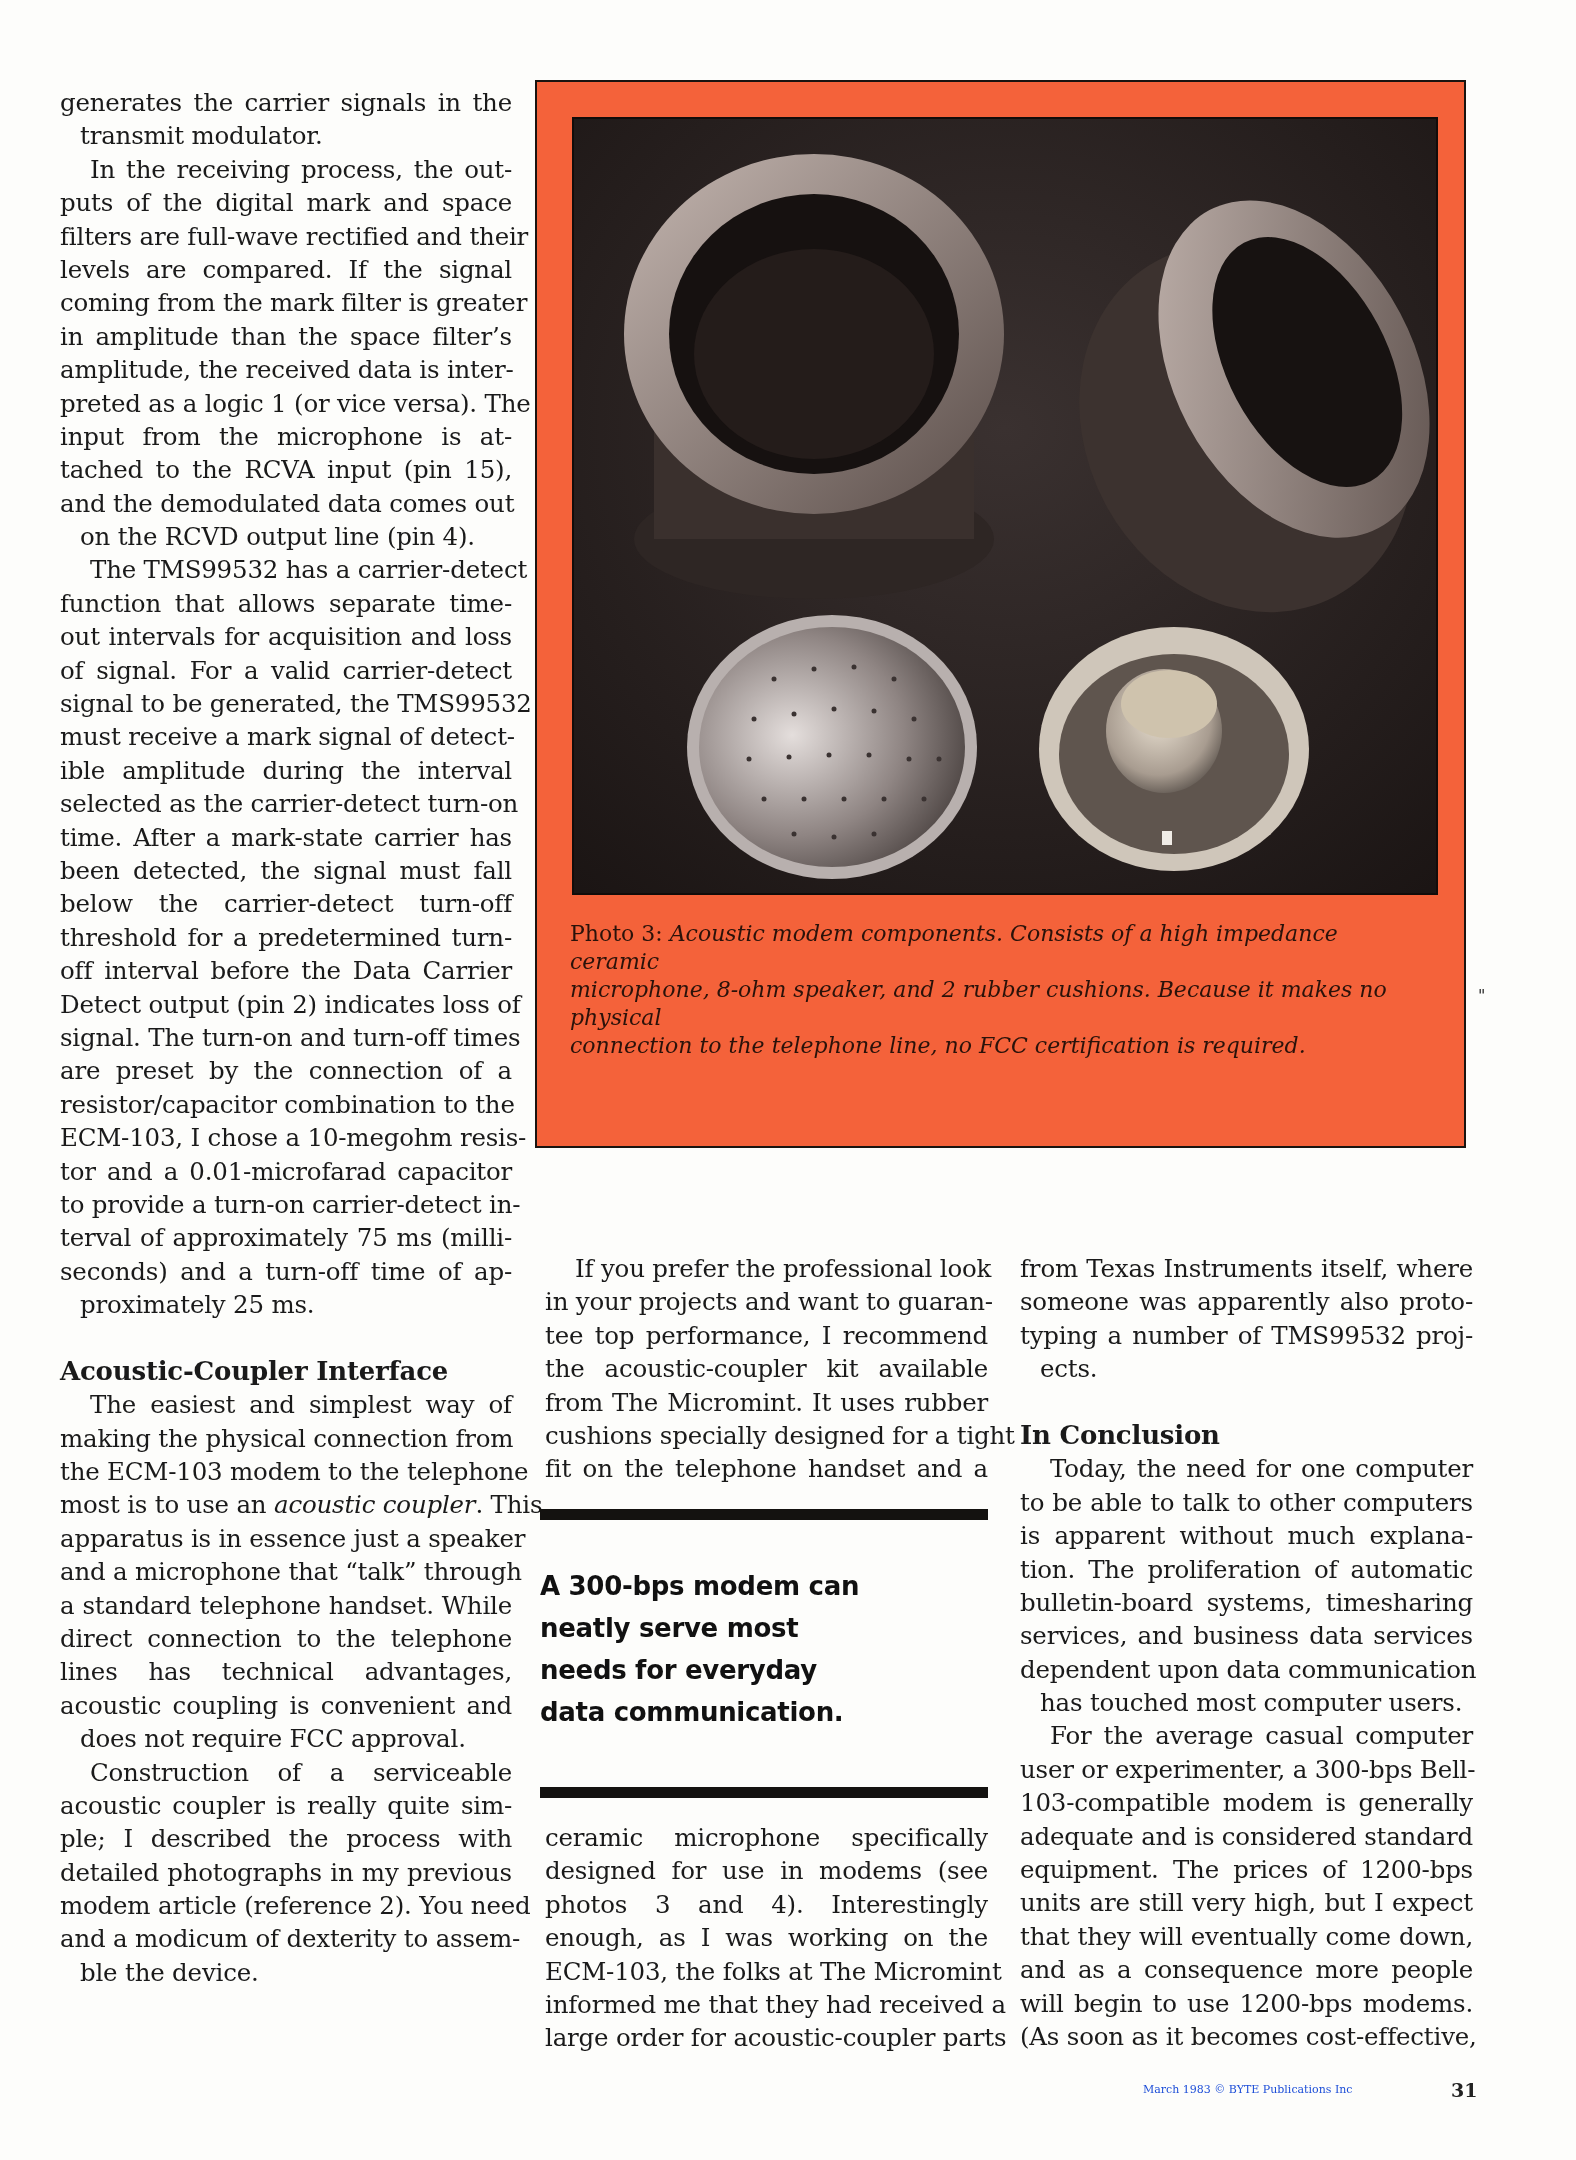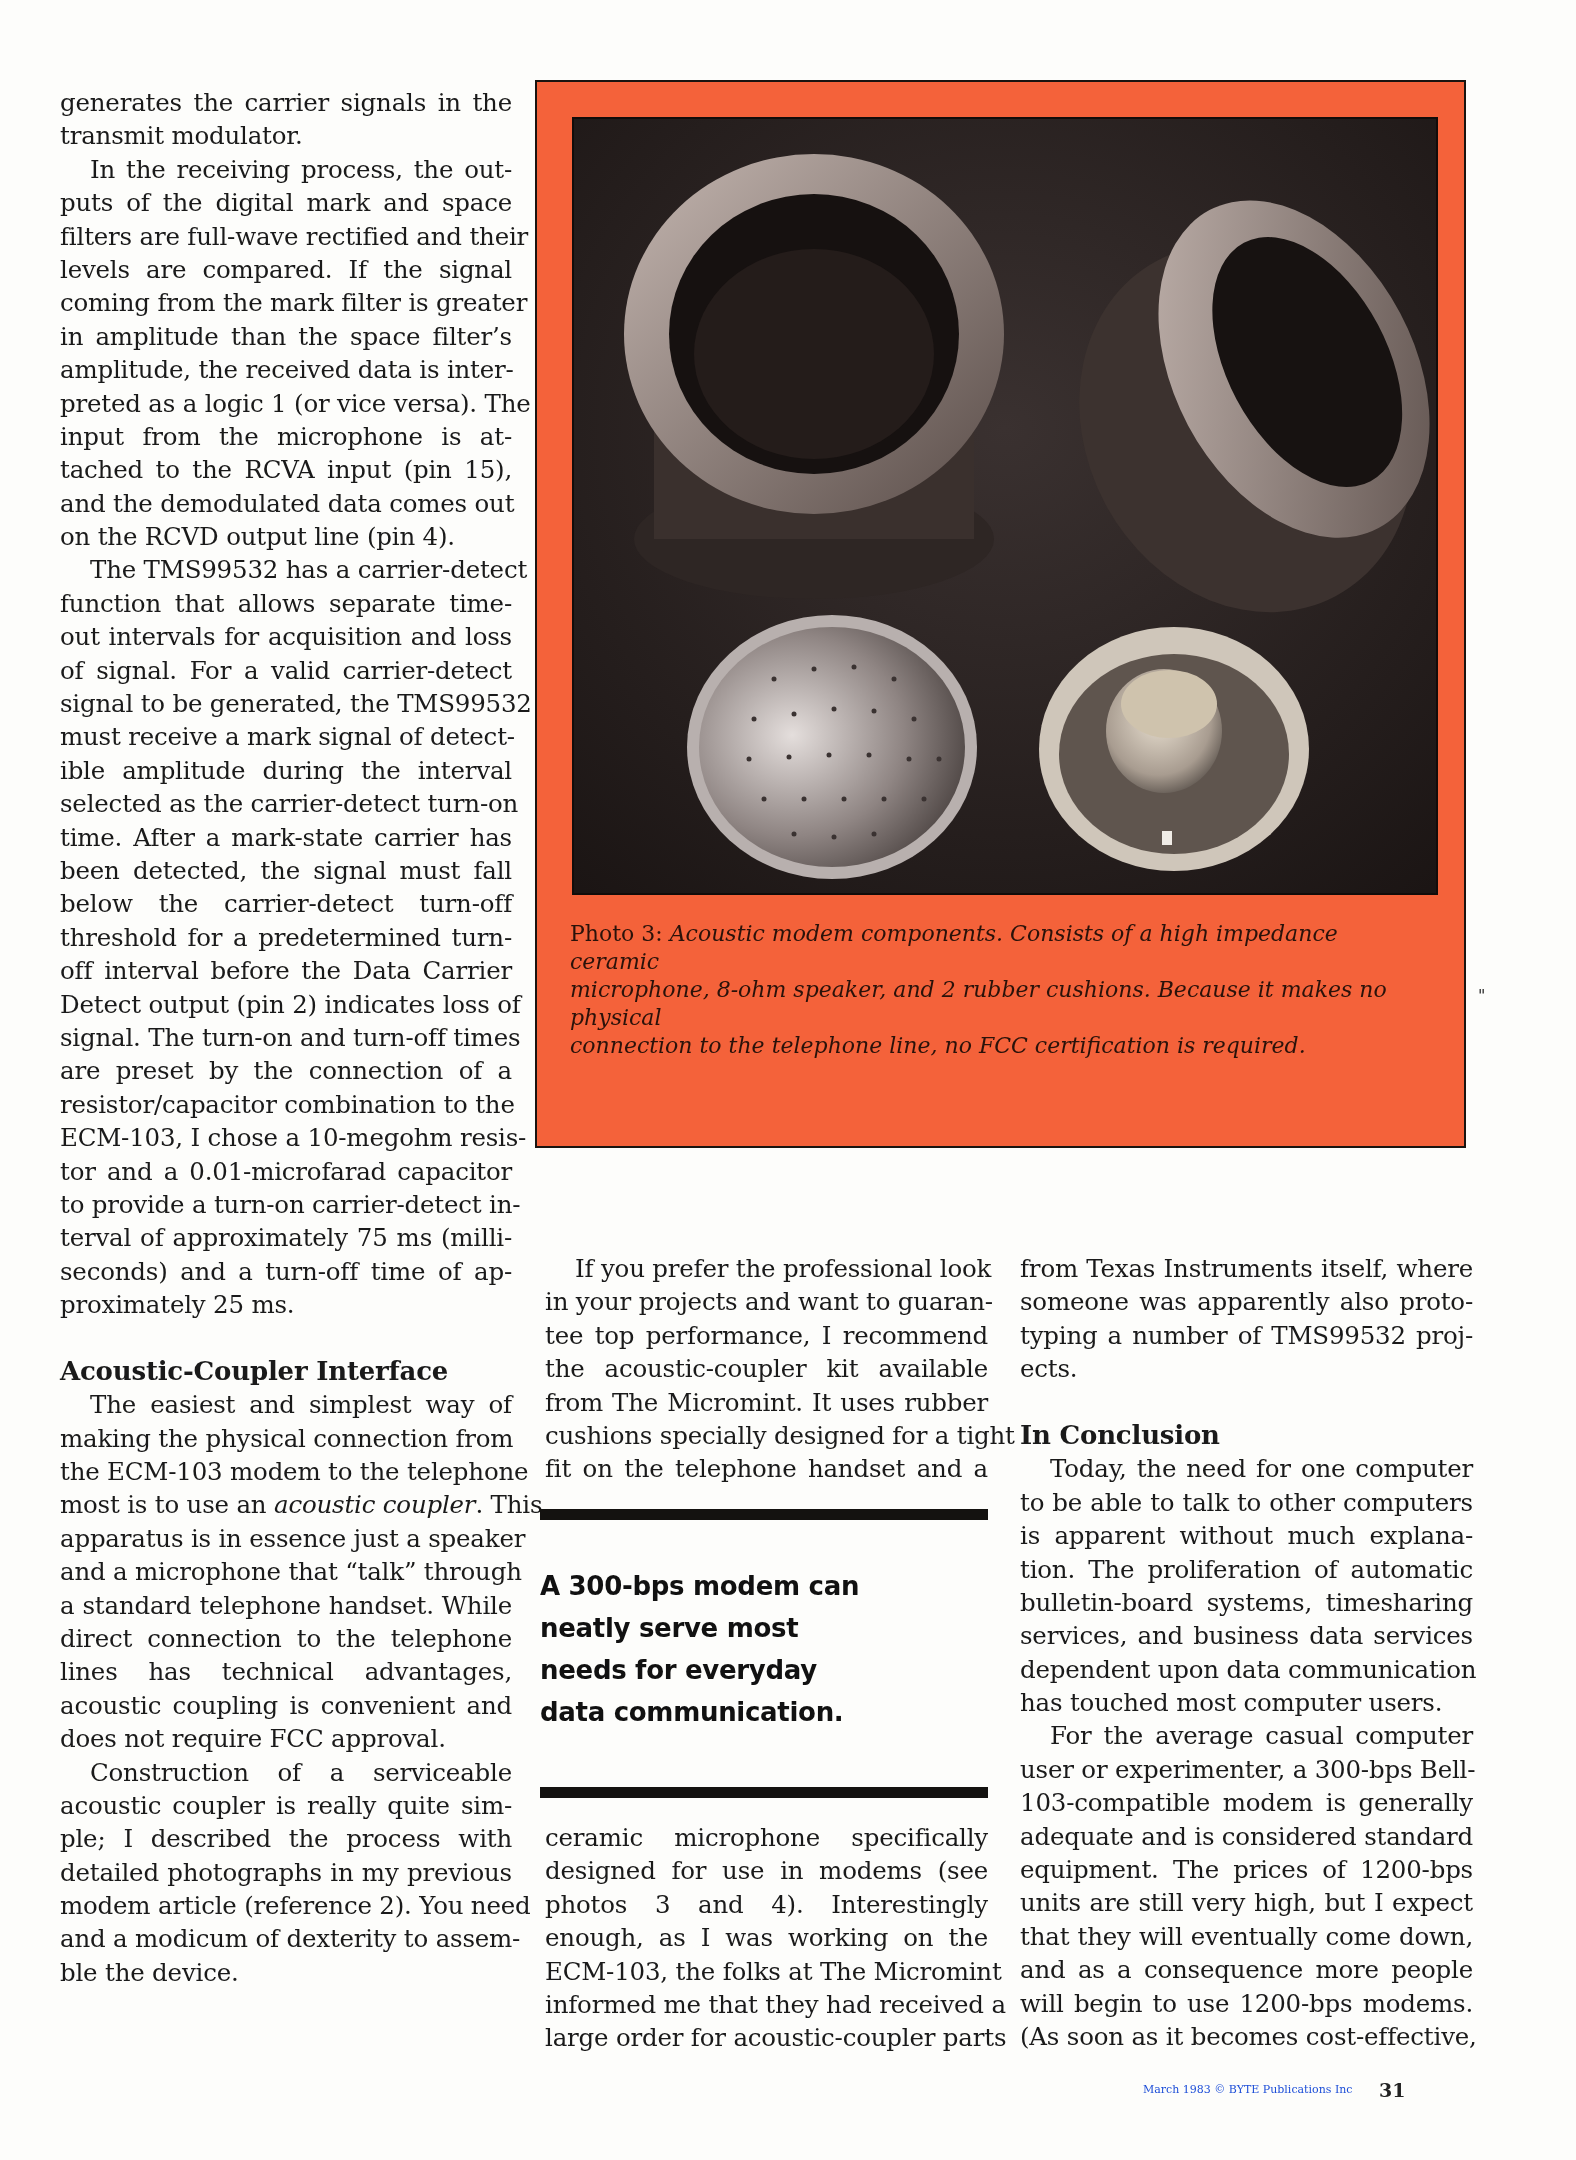--- a/index.html
+++ b/index.html
@@ -1,41 +1,41 @@
 <!DOCTYPE html>
 <html><head>
 <meta charset="utf-8">
 <style>
   html,body{margin:0;padding:0;}
   body{width:1576px;height:2160px;background:#fdfdfb;position:relative;overflow:hidden;
        font-family:"DejaVu Serif","Liberation Serif",serif;color:#1a1a1a;}
   .col{position:absolute;font-size:24.5px;line-height:33.4px;letter-spacing:-0.2px;}
   .ln{display:block;white-space:nowrap;text-align:justify;text-align-last:justify;height:33.4px;overflow:visible;}
-  .ln.last{text-align-last:left;}
+  .ln.last{text-align-last:left;margin-left:20px;}
   .ind{text-indent:30px;}
   .head{font-weight:bold;font-size:26px;text-align-last:left;}
   .gap{height:33.4px;display:block;}
   #left{left:60px;top:86px;width:452px;}
   #mid{left:545px;top:1252px;width:443px;}
   #mid2{left:545px;top:1821px;width:443px;}
   #right{left:1020px;top:1252px;width:453px;}
   .photo-box{position:absolute;left:535px;top:80px;width:931px;height:1068px;background:#f4623a;
              border:2px solid #1a1410;box-sizing:border-box;}
   .photo{position:absolute;left:35px;top:35px;width:866px;height:778px;background:#2a2220;
          border:2px solid #120c0a;box-sizing:border-box;overflow:hidden;}
   .caption{position:absolute;left:33px;top:838px;width:860px;font-size:22px;line-height:28px;color:#2a120a;
            font-family:"DejaVu Serif","Liberation Serif",serif;}
   .caption .lbl{font-style:normal;}
   .caption .txt{font-style:italic;}
   .pull-rule{position:absolute;left:540px;width:448px;height:11px;background:#141210;}
   .pull{position:absolute;left:540px;top:1565px;width:448px;
         font-family:"DejaVu Sans","Liberation Sans",sans-serif;font-weight:bold;font-size:26px;line-height:42px;
         letter-spacing:-0.3px;color:#111;}
   .footer{position:absolute;left:1143px;top:2083px;font-size:11px;color:#1d4ed8;}
-  .pagenum{position:absolute;left:1379px;top:2079px;font-size:19px;font-weight:bold;color:#222;}
+  .pagenum{position:absolute;left:1451px;top:2079px;font-size:19px;font-weight:bold;color:#222;}
   .stray{position:absolute;left:1478px;top:986px;font-size:16px;color:#222;}
 </style>
 </head>
 <body>
 
 <div id="left" class="col">
   <span class="ln">generates the carrier signals in the</span>
   <span class="ln last">transmit modulator.</span>
   <span class="ln ind">In the receiving process, the out-</span>
   <span class="ln">puts of the digital mark and space</span>

